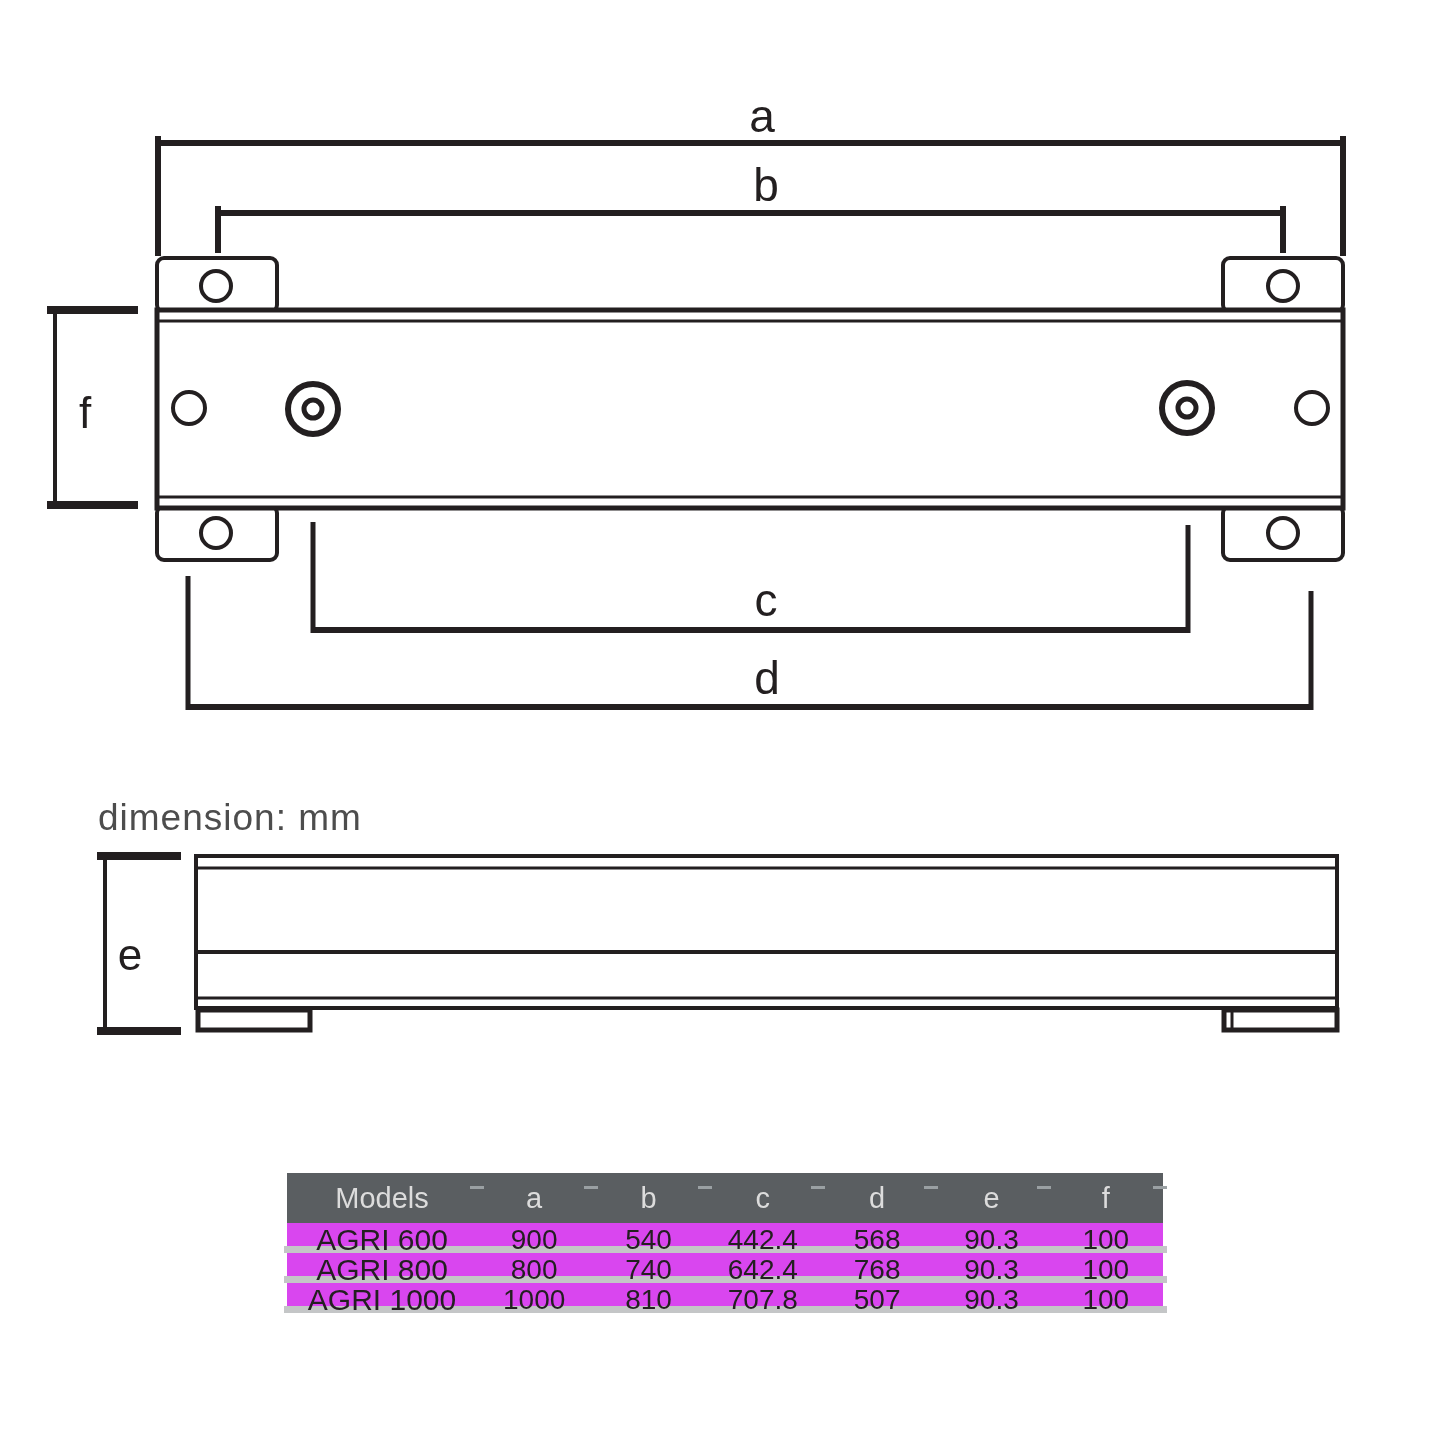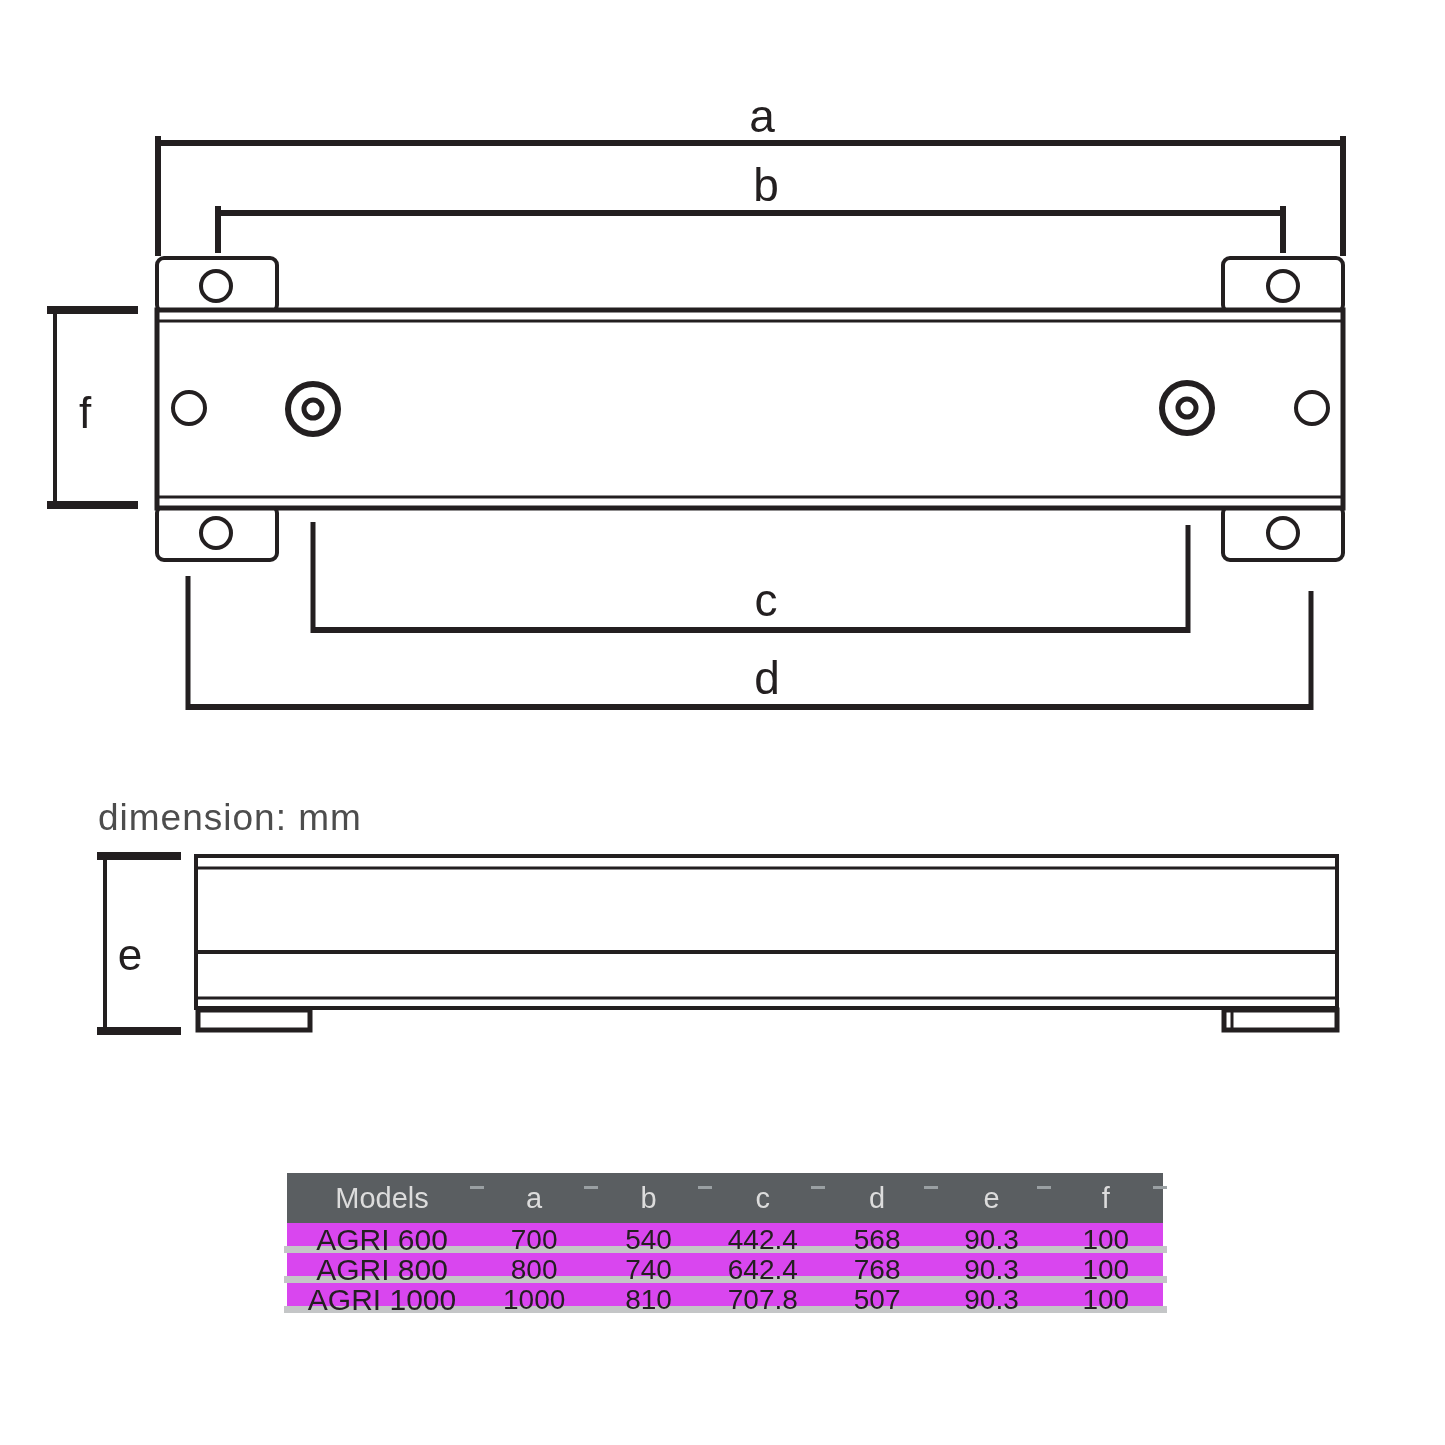--- a/index.html
+++ b/index.html
@@ -183,21 +183,21 @@
       <div class="th">a</div>
       <div class="th">b</div>
       <div class="th">c</div>
       <div class="th">d</div>
       <div class="th">e</div>
       <div class="th">f</div>
     </div>
 
     <div class="trow">
       <div class="td model">AGRI 600</div>
-      <div class="td">700</div>
+      <div class="td">900</div>
       <div class="td">540</div>
       <div class="td">442.4</div>
       <div class="td">568</div>
       <div class="td">90.3</div>
       <div class="td">100</div>
     </div>
     <div class="sep"></div>
 
     <div class="trow">
       <div class="td model">AGRI 800</div>

